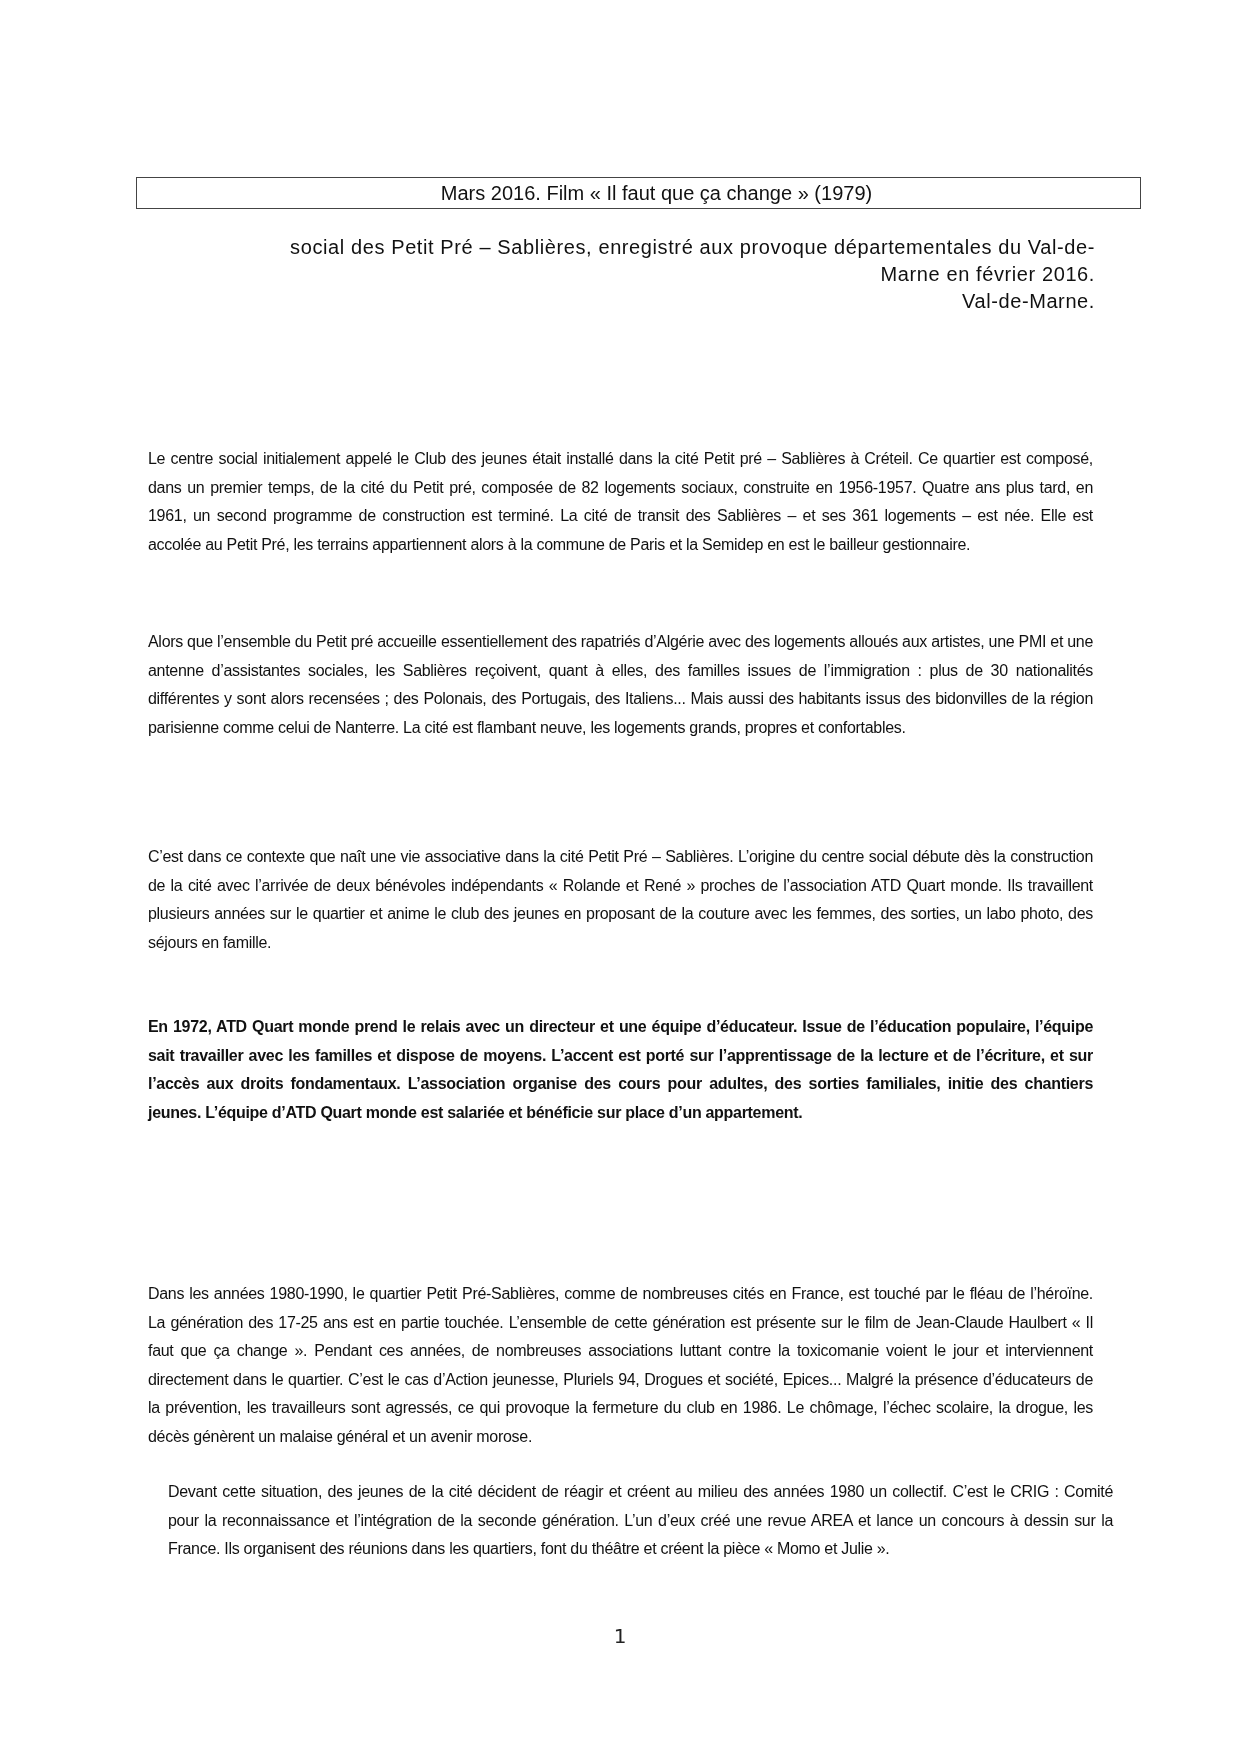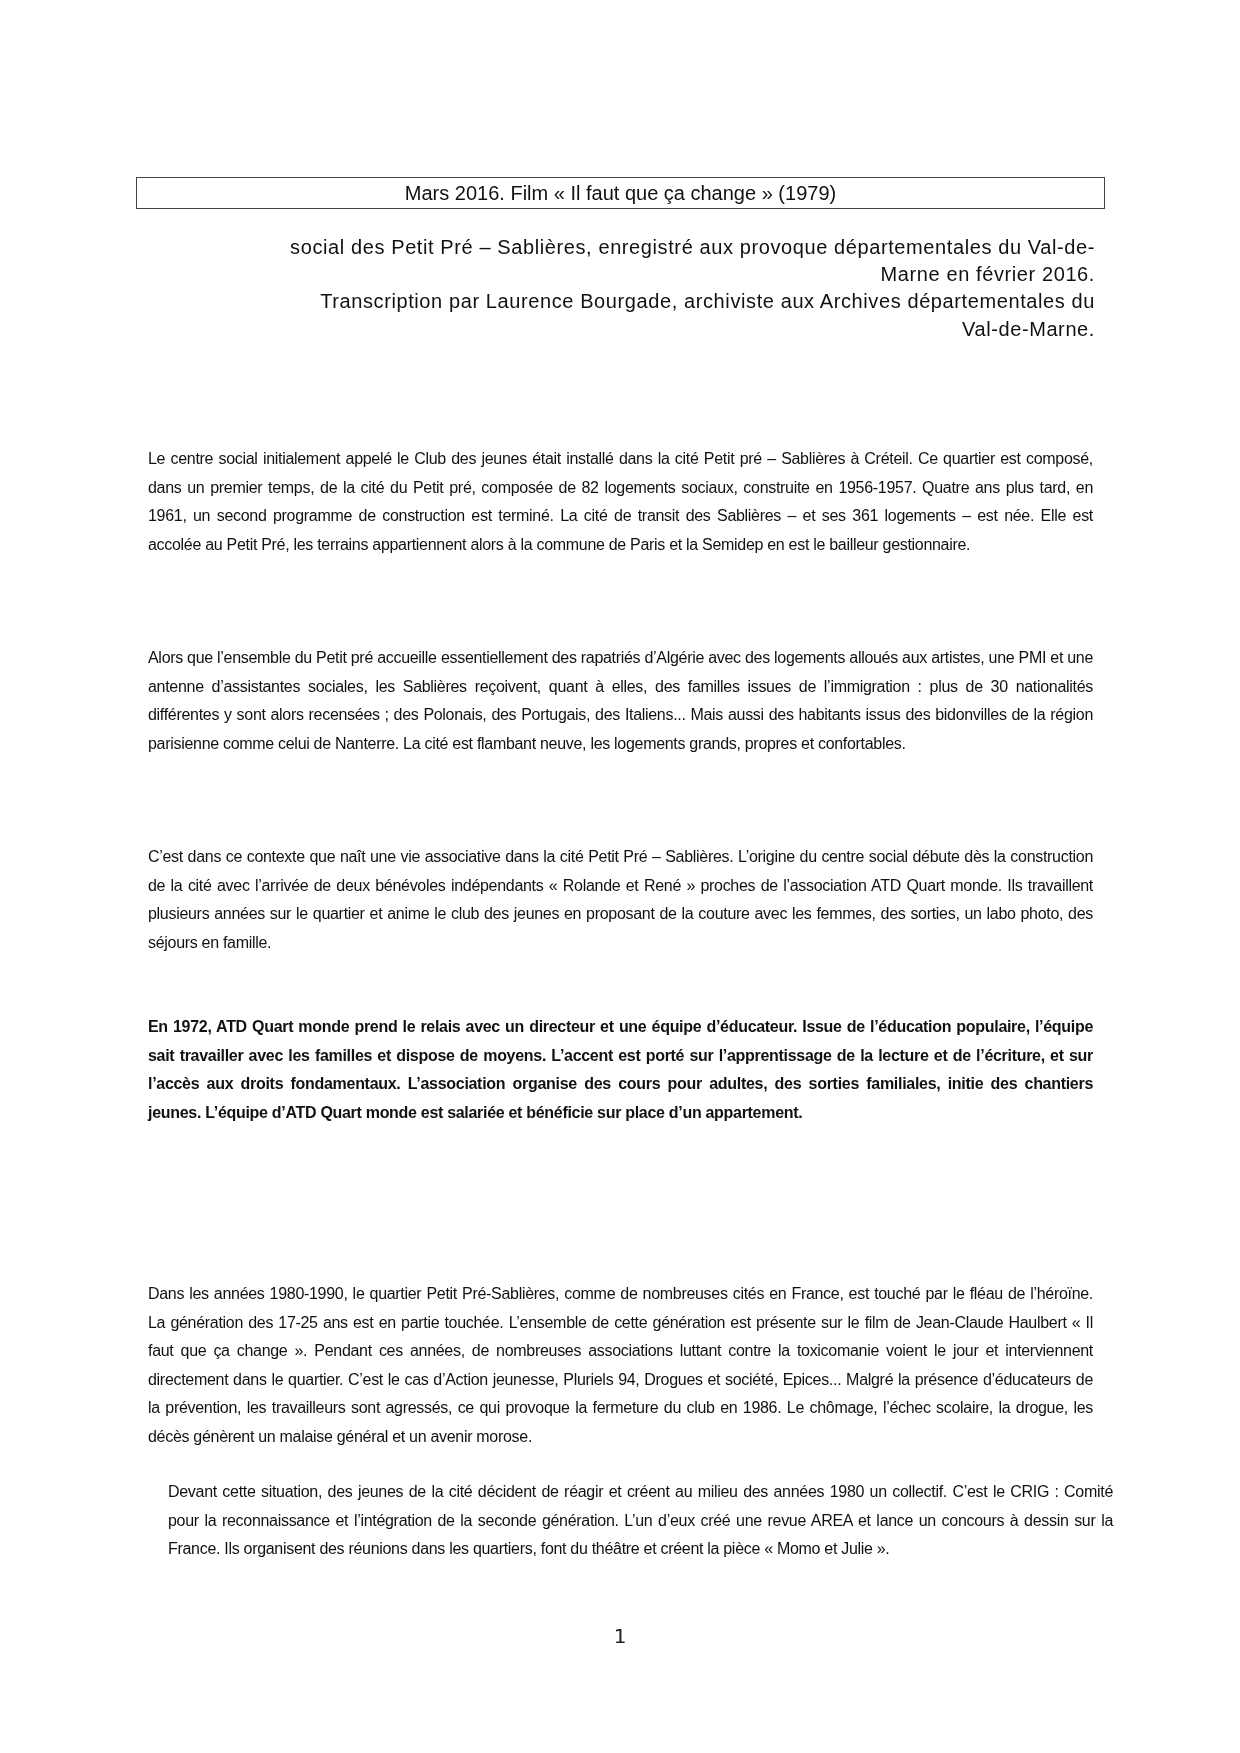--- a/index.html
+++ b/index.html
@@ -26,20 +26,21 @@
     left: 136px;
     top: 177px;
     width: 967px;
     height: 30px;
     border: 1.5px solid #444;
     box-sizing: content-box;
     text-align: center;
     font-size: 20px;
     line-height: 30px;
     color: #111;
+    padding-left: 36px;
   }
   .intro {
     position: absolute;
     left: 150px;
     top: 234px;
     width: 945px;
     text-align: right;
     font-size: 20px;
     line-height: 27.2px;
     letter-spacing: 0.6px;
@@ -51,21 +52,21 @@
   .para {
     position: absolute;
     left: 148px;
     width: 945px;
     font-size: 16px;
     line-height: 28.6px;
     text-align: justify;
     letter-spacing: -0.3px;
   }
   #p1 { top: 429px; }
-  #p2 { top: 628px; }
+  #p2 { top: 612px; }
   #p3 { top: 827px; }
   #p4 { top: 997px; font-weight: bold; }
   #p5 { top: 1264px; }
   #p6 { top: 1462px; margin-left: 20px; }
   .page-number {
     position: absolute;
     left: 0;
     width: 1240px;
     top: 1624px;
     text-align: center;
@@ -79,21 +80,20 @@
 
 <div class="page">
 
   <div class="title-box">
     <span>Mars 2016. Film « Il faut que ça change » (1979)</span>
   </div>
 
   <div class="intro">
     <div>social des Petit Pré – Sablières, enregistré aux provoque départementales du Val-de-</div>
     <div>Marne en février 2016.</div>
-    <div>Transcription par Laurence Bourgade, archiviste aux Archives départementales du</div>
     <div>Val-de-Marne.</div>
   </div>
 
   <p class="para" id="p1">Le centre social initialement appelé le Club des jeunes était installé dans la cité Petit pré – Sablières à Créteil. Ce quartier est composé, dans un premier temps, de la cité du Petit pré, composée de 82 logements sociaux, construite en 1956-1957. Quatre ans plus tard, en 1961, un second programme de construction est terminé. La cité de transit des Sablières – et ses 361 logements – est née. Elle est accolée au Petit Pré, les terrains appartiennent alors à la commune de Paris et la Semidep en est le bailleur gestionnaire.</p>
   <p class="para" id="p2">Alors que l’ensemble du Petit pré accueille essentiellement des rapatriés d’Algérie avec  des logements alloués aux artistes, une PMI et une antenne d’assistantes sociales, les Sablières reçoivent, quant à elles, des familles issues de l’immigration : plus de 30 nationalités différentes  y sont alors recensées ; des Polonais, des Portugais, des Italiens... Mais aussi des habitants issus des bidonvilles de la région parisienne comme celui de Nanterre. La cité est flambant neuve, les logements grands, propres et confortables.</p>
   <p class="para" id="p3">C’est dans ce contexte que naît une vie associative dans la cité Petit Pré – Sablières. L’origine du centre social débute dès la construction de la cité avec l’arrivée de deux bénévoles indépendants « Rolande et René »  proches de l’association ATD Quart monde. Ils  travaillent plusieurs années sur le quartier et anime le club des jeunes en proposant de la couture avec les femmes, des sorties, un labo photo, des séjours en famille.</p>
   <p class="para" id="p4">En 1972, ATD Quart monde prend le relais avec un directeur et une équipe d’éducateur. Issue de l’éducation populaire, l’équipe sait travailler avec les familles et dispose de moyens. L’accent est porté sur l’apprentissage de la lecture et de l’écriture, et sur l’accès aux droits fondamentaux. L’association organise des cours pour adultes, des sorties familiales, initie des chantiers jeunes. L’équipe d’ATD Quart monde est salariée et bénéficie sur place d’un appartement.</p>
   <p class="para" id="p5">Dans les années 1980-1990, le quartier Petit Pré-Sablières, comme de nombreuses cités en France, est touché par le fléau de l’héroïne. La génération des 17-25 ans est en partie touchée. L’ensemble de cette génération est présente sur le film de Jean-Claude Haulbert « Il faut que ça change ». Pendant ces années, de nombreuses associations luttant contre la toxicomanie voient le jour et interviennent directement dans le quartier. C’est le cas d’Action jeunesse, Pluriels 94, Drogues et société, Epices... Malgré la présence d’éducateurs de la prévention, les travailleurs sont agressés, ce qui provoque la fermeture du club en 1986. Le chômage, l’échec scolaire, la drogue, les décès génèrent un malaise général et un avenir morose.</p>
   <p class="para" id="p6">Devant cette situation, des jeunes de la cité décident de réagir et créent au milieu des années 1980 un   collectif. C’est le CRIG : Comité pour la reconnaissance et l’intégration de la seconde génération. L’un d’eux créé une revue AREA et lance un concours à dessin sur la France. Ils organisent des réunions dans les quartiers, font du théâtre et créent la pièce « Momo et Julie ».</p>
 

